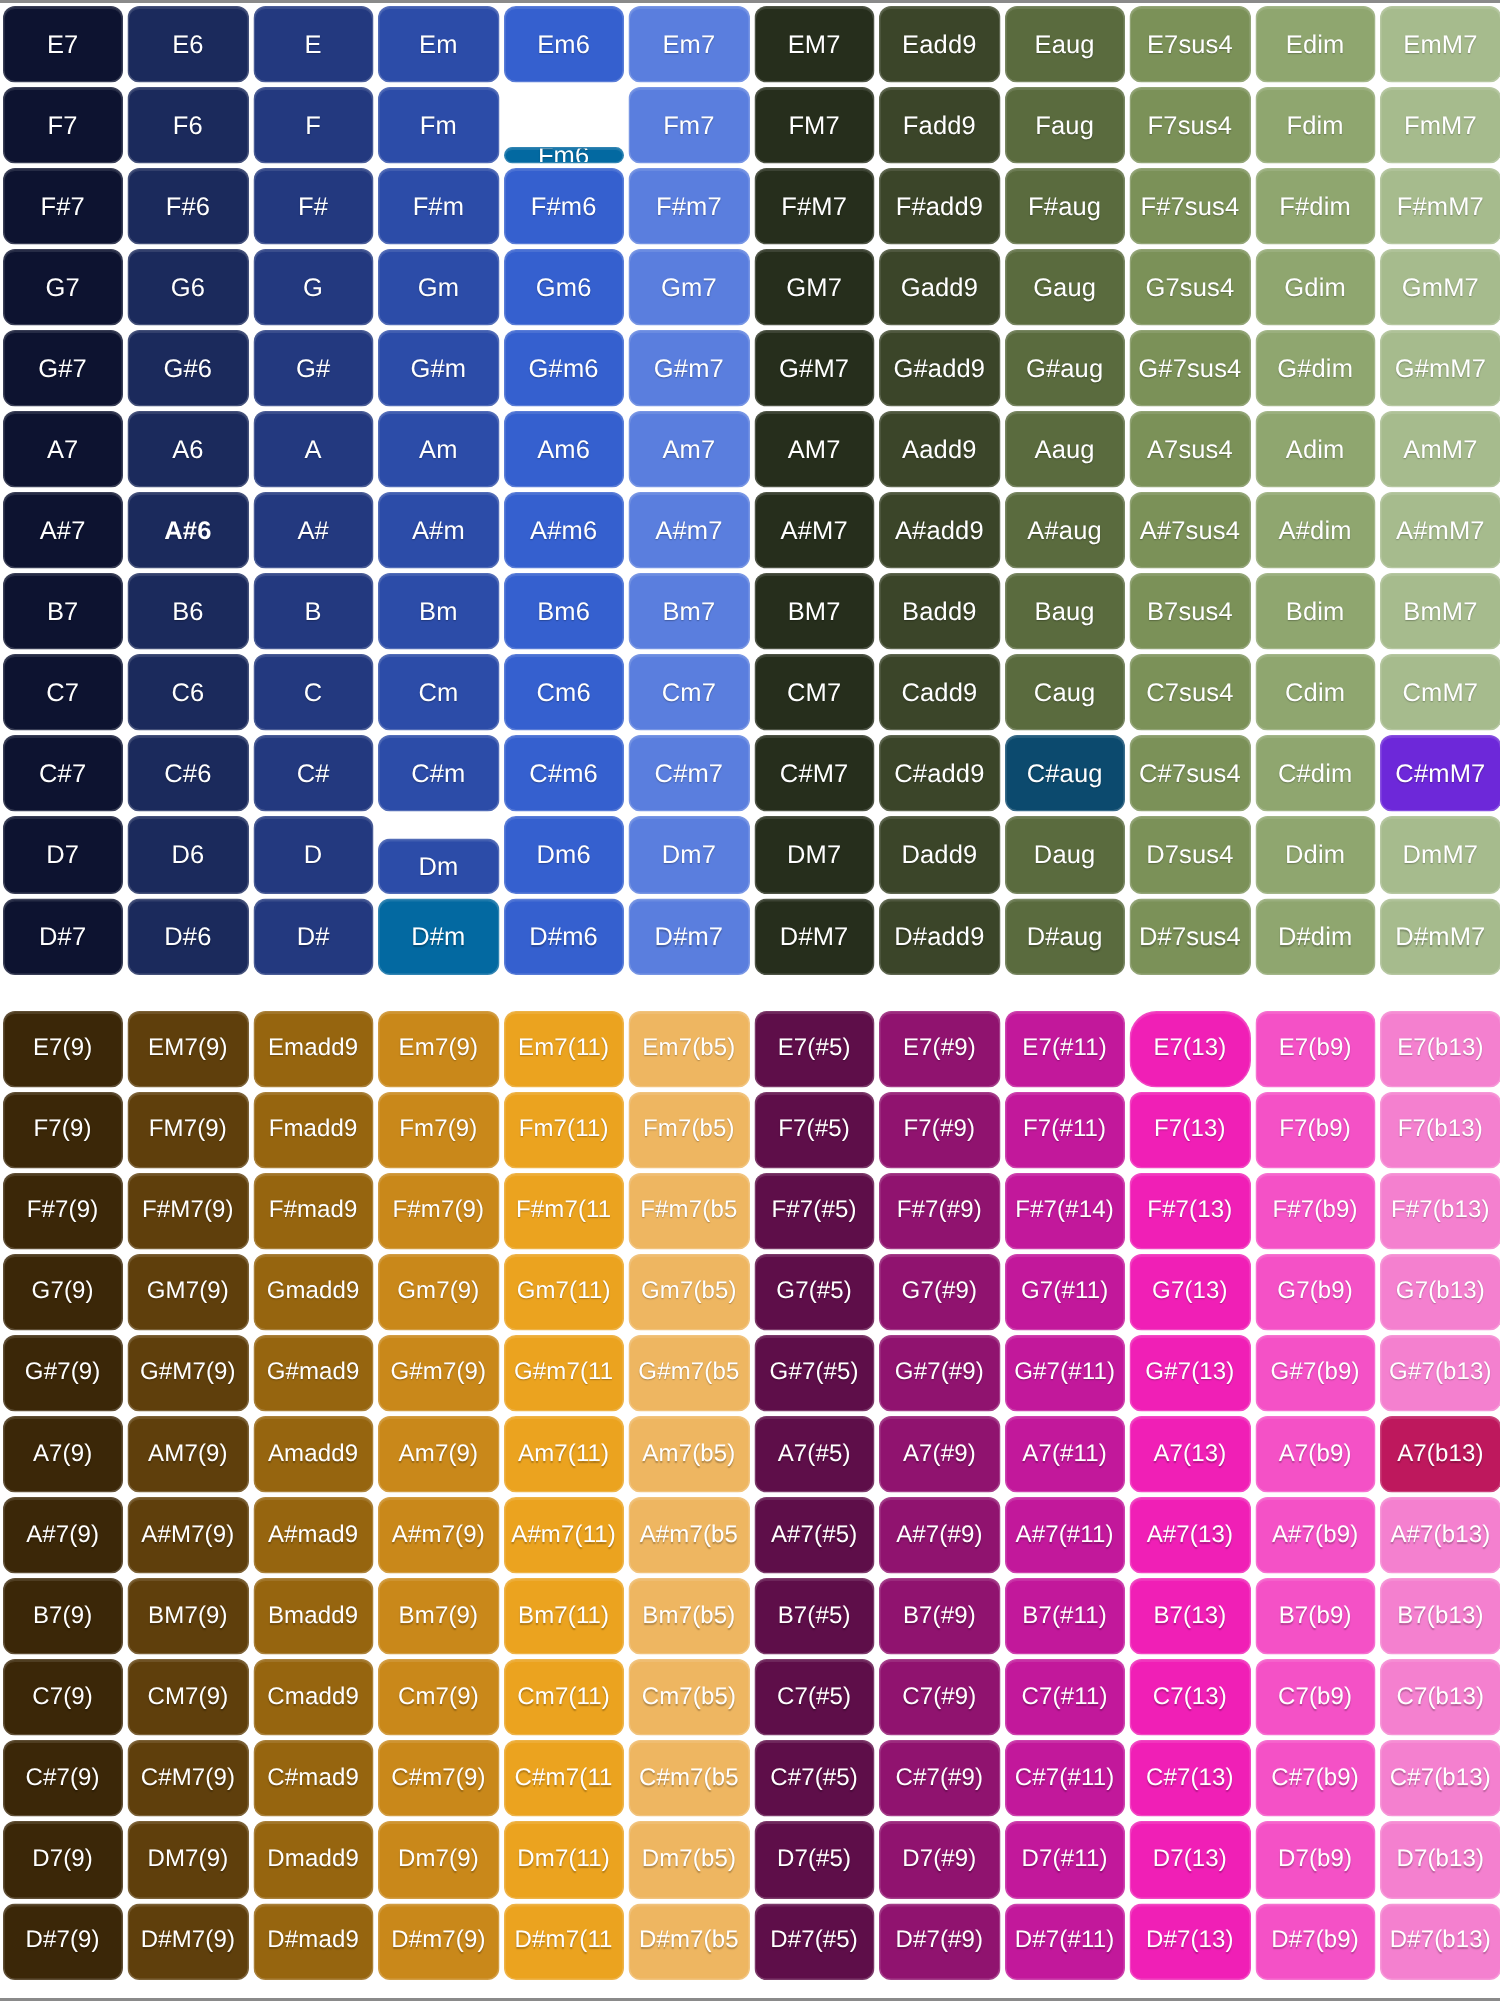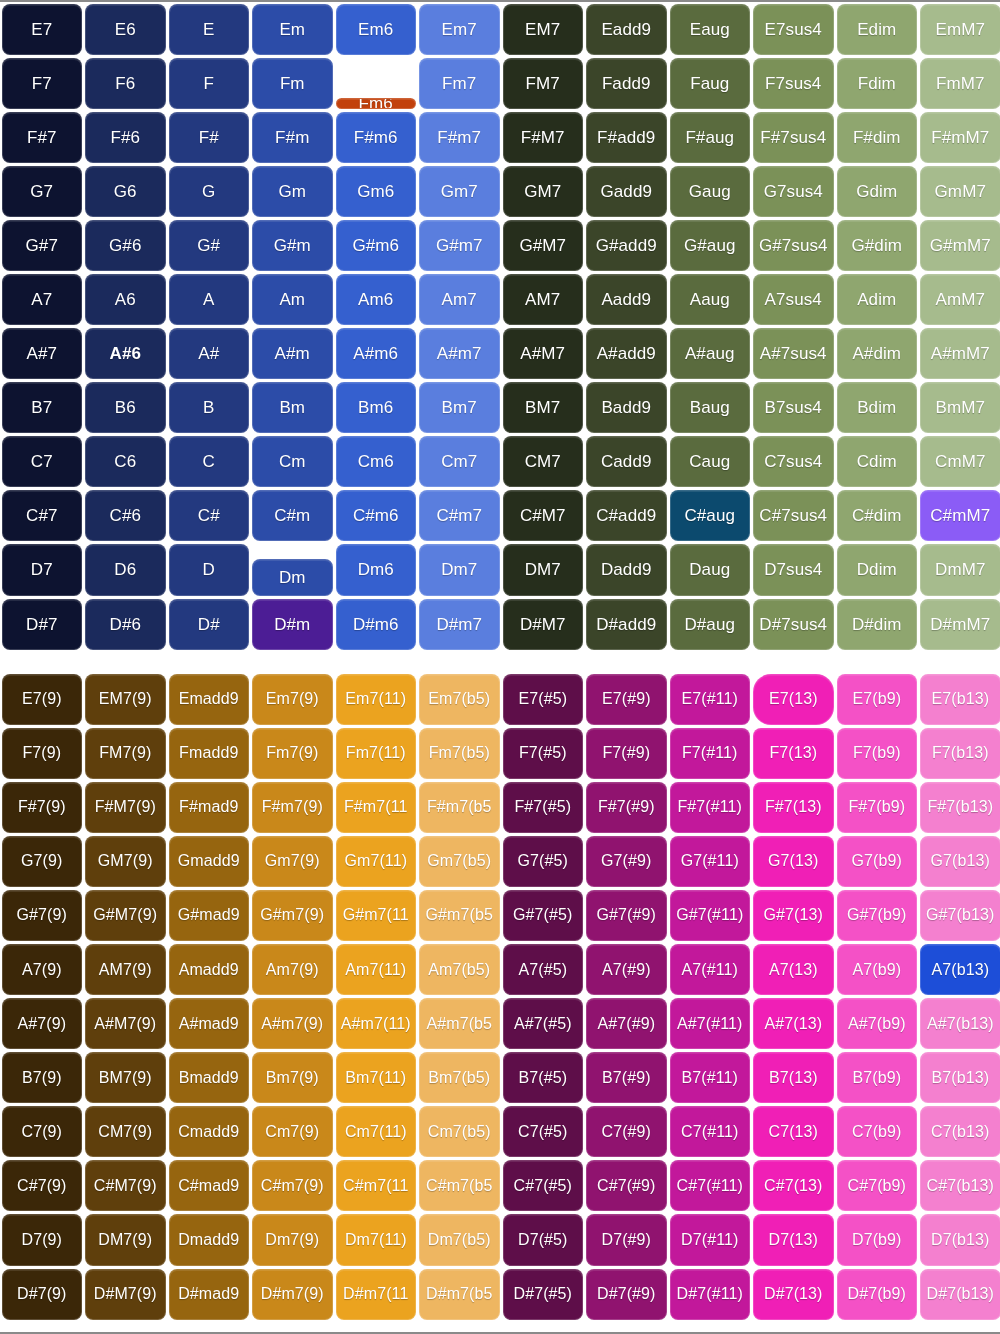--- a/index.html
+++ b/index.html
@@ -141,21 +141,21 @@
       </div>
       <div class="cell" style="background: rgb(27, 42, 92);">
         <span class="lbl">F6</span>
       </div>
       <div class="cell" style="background: rgb(35, 57, 127);">
         <span class="lbl">F</span>
       </div>
       <div class="cell" style="background: rgb(44, 76, 168);">
         <span class="lbl">Fm</span>
       </div>
-      <div class="cell" style="background: #c2410c; margin-top: 42px;">
+      <div class="cell" style="background: #0369a1; margin-top: 42px;">
         <span class="lbl">Fm6</span>
       </div>
       <div class="cell" style="background: rgb(90, 126, 222);">
         <span class="lbl">Fm7</span>
       </div>
       <div class="cell" style="background: rgb(38, 46, 28);">
         <span class="lbl">FM7</span>
       </div>
       <div class="cell" style="background: rgb(59, 69, 41);">
         <span class="lbl">Fadd9</span>
@@ -450,21 +450,21 @@
       </div>
       <div class="cell" style="background: #0c4a6e;">
         <span class="lbl">C#aug</span>
       </div>
       <div class="cell" style="background: rgb(123, 145, 88);">
         <span class="lbl">C#7sus4</span>
       </div>
       <div class="cell" style="background: rgb(143, 166, 111);">
         <span class="lbl">C#dim</span>
       </div>
-      <div class="cell" style="background: #8b5cf6;">
+      <div class="cell" style="background: #6d28d9;">
         <span class="lbl">C#mM7</span>
       </div>
       <div class="cell" style="background: rgb(13, 19, 48);">
         <span class="lbl">D7</span>
       </div>
       <div class="cell" style="background: rgb(27, 42, 92);">
         <span class="lbl">D6</span>
       </div>
       <div class="cell" style="background: rgb(35, 57, 127);">
         <span class="lbl">D</span>
@@ -498,21 +498,21 @@
       </div>
       <div class="cell" style="background: rgb(13, 19, 48);">
         <span class="lbl">D#7</span>
       </div>
       <div class="cell" style="background: rgb(27, 42, 92);">
         <span class="lbl">D#6</span>
       </div>
       <div class="cell" style="background: rgb(35, 57, 127);">
         <span class="lbl">D#</span>
       </div>
-      <div class="cell" style="background: #4c1d95;">
+      <div class="cell" style="background: #0369a1;">
         <span class="lbl">D#m</span>
       </div>
       <div class="cell" style="background: rgb(53, 96, 207);">
         <span class="lbl">D#m6</span>
       </div>
       <div class="cell" style="background: rgb(90, 126, 222);">
         <span class="lbl">D#m7</span>
       </div>
       <div class="cell" style="background: rgb(38, 46, 28);">
         <span class="lbl">D#M7</span>
@@ -626,21 +626,21 @@
       <div class="cell" style="background: rgb(238, 182, 97);">
         <span class="lbl">F#m7(b5</span>
       </div>
       <div class="cell" style="background: rgb(94, 14, 73);">
         <span class="lbl">F#7(#5)</span>
       </div>
       <div class="cell" style="background: rgb(144, 19, 111);">
         <span class="lbl">F#7(#9)</span>
       </div>
       <div class="cell" style="background: rgb(194, 24, 155);">
-        <span class="lbl">F#7(#11)</span>
+        <span class="lbl">F#7(#14)</span>
       </div>
       <div class="cell" style="background: rgb(240, 31, 182);">
         <span class="lbl">F#7(13)</span>
       </div>
       <div class="cell" style="background: rgb(244, 81, 198);">
         <span class="lbl">F#7(b9)</span>
       </div>
       <div class="cell" style="background: rgb(244, 128, 207);">
         <span class="lbl">F#7(b13)</span>
       </div>
@@ -742,21 +742,21 @@
       </div>
       <div class="cell" style="background: rgb(194, 24, 155);">
         <span class="lbl">A7(#11)</span>
       </div>
       <div class="cell" style="background: rgb(240, 31, 182);">
         <span class="lbl">A7(13)</span>
       </div>
       <div class="cell" style="background: rgb(244, 81, 198);">
         <span class="lbl">A7(b9)</span>
       </div>
-      <div class="cell" style="background: #1d4ed8;">
+      <div class="cell" style="background: #be185d;">
         <span class="lbl">A7(b13)</span>
       </div>
       <div class="cell" style="background: rgb(59, 39, 8);">
         <span class="lbl">A#7(9)</span>
       </div>
       <div class="cell" style="background: rgb(95, 63, 12);">
         <span class="lbl">A#M7(9)</span>
       </div>
       <div class="cell" style="background: rgb(150, 101, 15);">
         <span class="lbl">A#mad9</span>

